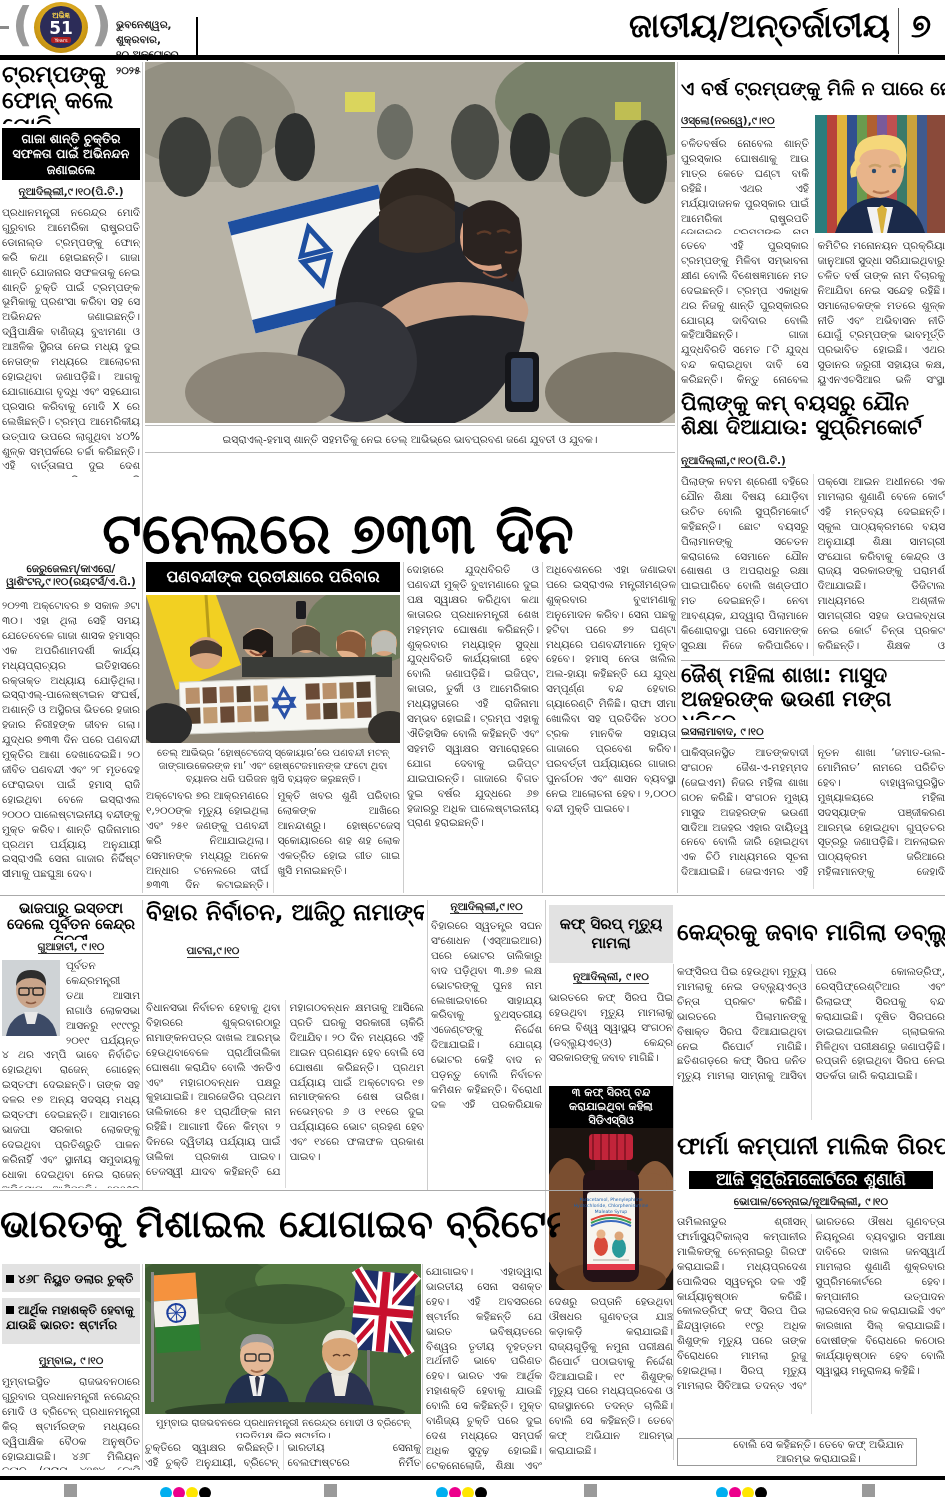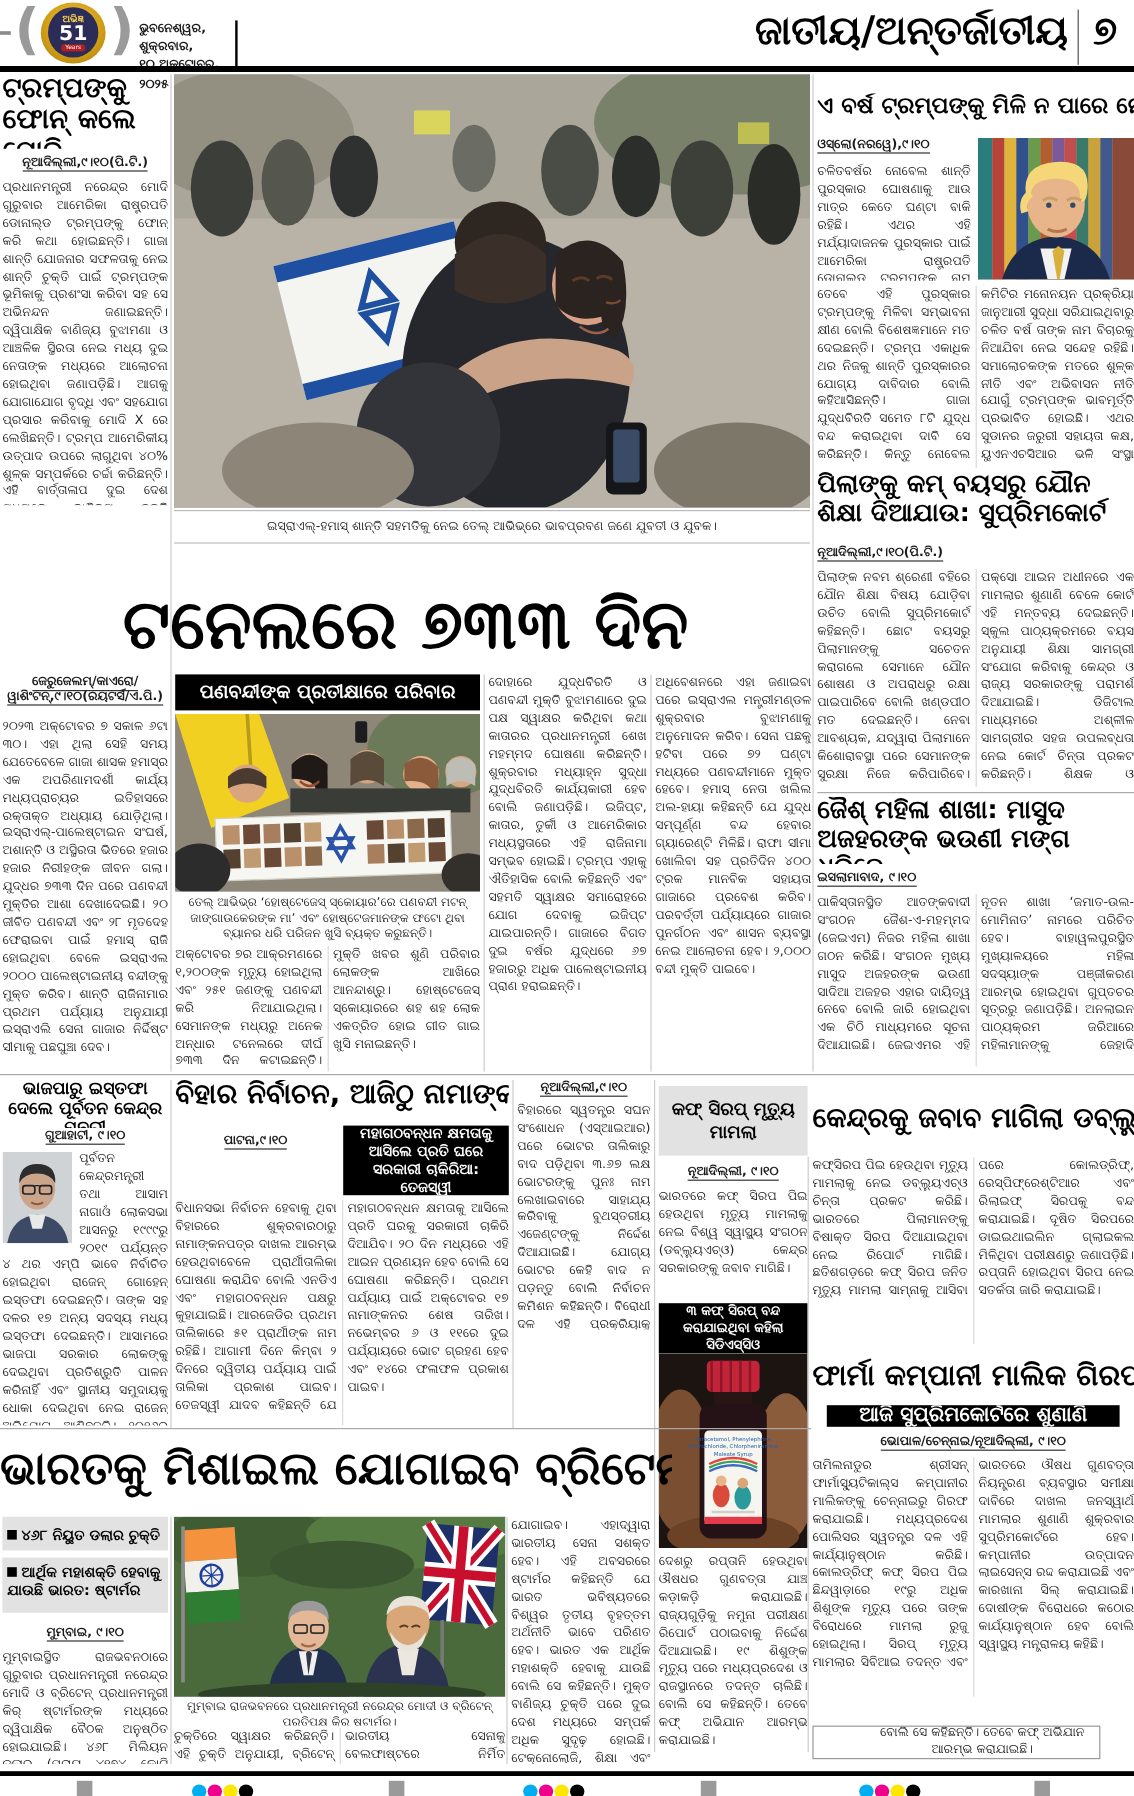--- a/index.html
+++ b/index.html
@@ -50,20 +50,23 @@
 </div>
 
 <div class="abs hl hl-nowrap" style="left:470px;top:8px;width:420px;height:46px;font-size:33px;text-align:right;">ଜାତୀୟ/ଅନ୍ତର୍ଜାତୀୟ</div>
 <div class="abs hl" style="left:898px;top:8px;width:45px;height:46px;font-size:33px;text-align:center;border-left:1px solid #555;">୭</div>
 
 <div class="abs" style="left:0;top:55px;width:945px;height:5px;background:#000;"></div>
 
 <div class="abs" style="left:2px;top:62px;width:138px;height:418px;">
   <div class="hl" style="font-size:23px;height:62px;">
     <span>ଟ୍ରମ୍ପଙ୍କୁ ଫୋନ୍ କଲେ ମୋଦି</span>
+  </div>
+  <div class="blackbox" style="margin-top:4px;height:52px;font-size:12.5px;">
+    <span>ଗାଜା ଶାନ୍ତି ଚୁକ୍ତିର ସଫଳତା ପାଇଁ ଅଭିନନ୍ଦନ ଜଣାଇଲେ</span>
   </div>
   <div class="dateline" style="margin-top:5px;height:16px;">
     <span>ନୂଆଦିଲ୍ଲୀ,୯।୧୦(ପି.ଟି.)</span>
   </div>
   <div class="body-text" style="margin-top:4px;height:272px;">
     <span>ପ୍ରଧାନମନ୍ତ୍ରୀ ନରେନ୍ଦ୍ର ମୋଦି ଗୁରୁବାର ଆମେରିକା ରାଷ୍ଟ୍ରପତି ଡୋନାଲ୍ଡ ଟ୍ରମ୍ପଙ୍କୁ ଫୋନ୍ କରି କଥା ହୋଇଛନ୍ତି। ଗାଜା ଶାନ୍ତି ଯୋଜନାର ସଫଳତାକୁ ନେଇ ଶାନ୍ତି ଚୁକ୍ତି ପାଇଁ ଟ୍ରମ୍ପଙ୍କ ଭୂମିକାକୁ ପ୍ରଶଂସା କରିବା ସହ ସେ ଅଭିନନ୍ଦନ ଜଣାଇଛନ୍ତି। ଦ୍ୱିପାକ୍ଷିକ ବାଣିଜ୍ୟ ବୁଝାମଣା ଓ ଆଞ୍ଚଳିକ ସ୍ଥିରତା ନେଇ ମଧ୍ୟ ଦୁଇ ନେତାଙ୍କ ମଧ୍ୟରେ ଆଲୋଚନା ହୋଇଥିବା ଜଣାପଡ଼ିଛି। ଆଗକୁ ଯୋଗାଯୋଗ ବୃଦ୍ଧି ଏବଂ ସହଯୋଗ ପ୍ରସାର କରିବାକୁ ମୋଦି X ରେ ଲେଖିଛନ୍ତି। ଟ୍ରମ୍ପ ଆମେରିକୀୟ ଉତ୍ପାଦ ଉପରେ ଲାଗୁଥିବା ୪୦% ଶୁଳ୍କ ସମ୍ପର୍କରେ ଚର୍ଚ୍ଚା କରିଛନ୍ତି। ଏହି ବାର୍ତ୍ତାଳାପ ଦୁଇ ଦେଶ ମଧ୍ୟରେ ବାଣିଜ୍ୟ ଚୁକ୍ତି ଆଲୋଚନାକୁ ତ୍ୱରାନ୍ୱିତ କରିବ ବୋଲି କୂଟନୈତିକ ମହଲରେ ଆଶା ପ୍ରକାଶ ପାଇଛି। ଗାଜାରେ ଯୁଦ୍ଧ ବିରତି ଲାଗୁ ହେବା ପରେ ବିଶ୍ୱ ନେତାମାନେ ଟ୍ରମ୍ପଙ୍କ ଉଦ୍ୟମକୁ ସ୍ୱାଗତ କରିଛନ୍ତି।</span>
   </div>
 </div>
 
 <div class="abs vline" style="left:142px;top:62px;height:831px;"></div>
@@ -151,21 +154,21 @@
       <circle cx="59" cy="56" r="2.2" fill="#2d4a6a"></circle>
         <circle cx="79" cy="56" r="2.2" fill="#2d4a6a"></circle>
       <path d="M58 76 q8 4 16 0" stroke="#b5764f" stroke-width="2.5" fill="none"></path>
     </svg>
   </div>
   <div class="body-text cols2" style="position:absolute;left:0;top:160px;width:264px;height:152px;">
     <span>ତେବେ ଏହି ପୁରସ୍କାର ଟ୍ରମ୍ପଙ୍କୁ ମିଳିବା ସମ୍ଭାବନା କ୍ଷୀଣ ବୋଲି ବିଶେଷଜ୍ଞମାନେ ମତ ଦେଇଛନ୍ତି। ଟ୍ରମ୍ପ ଏକାଧିକ ଥର ନିଜକୁ ଶାନ୍ତି ପୁରସ୍କାରର ଯୋଗ୍ୟ ଦାବିଦାର ବୋଲି କହିଆସିଛନ୍ତି। ଗାଜା ଯୁଦ୍ଧବିରତି ସମେତ ୮ଟି ଯୁଦ୍ଧ ବନ୍ଦ କରାଇଥିବା ଦାବି ସେ କରିଛନ୍ତି। କିନ୍ତୁ ନୋବେଲ କମିଟିର ମନୋନୟନ ପ୍ରକ୍ରିୟା ଜାନୁଆରୀ ସୁଦ୍ଧା ସରିଯାଇଥିବାରୁ ଚଳିତ ବର୍ଷ ତାଙ୍କ ନାମ ବିଚାରକୁ ନିଆଯିବା ନେଇ ସନ୍ଦେହ ରହିଛି। ସମାଲୋଚକଙ୍କ ମତରେ ଶୁଳ୍କ ନୀତି ଏବଂ ଅଭିବାସନ ନୀତି ଯୋଗୁଁ ଟ୍ରମ୍ପଙ୍କ ଭାବମୂର୍ତ୍ତି ପ୍ରଭାବିତ ହୋଇଛି। ଏଥର ସୁଡାନର ଜରୁରୀ ସହାୟତା କକ୍ଷ, ୟୁଏନଏଚସିଆର ଭଳି ସଂସ୍ଥା ଦୌଡ଼ରେ ଆଗରେ ଥିବା କୁହାଯାଉଛି। ପୁରସ୍କାର ଶୁକ୍ରବାର ଘୋଷଣା କରାଯିବ। ୨୦୨୪ ସେପ୍ଟେମ୍ବର ୧ ପରେ ଦାଖଲ ମନୋନୟନ ୨୦୨୬ ପାଇଁ ବିଚାର କରାଯିବ।</span>
   </div>
 </div>
 
-<div class="abs hl hl-nowrap" style="left:0;top:484px;width:676px;height:82px;font-size:57px;text-align:center;line-height:1.3;">
+<div class="abs hl hl-nowrap" style="left:0;top:496px;width:676px;height:82px;font-size:57px;text-align:center;line-height:1.3;">
   <span>ଟନେଲରେ ୭୩୩ ଦିନ</span>
 </div>
 
 <div class="abs dateline" style="left:2px;top:562px;width:138px;height:32px;">
   <span>ଜେରୁଜେଲମ୍/କାଏରୋ/ ୱାଶିଂଟନ୍,୯।୧୦(ରୟଟର୍ସ/ଏ.ପି.)</span>
 </div>
 <div class="abs body-text" style="left:2px;top:598px;width:138px;height:295px;">
   <span>୨୦୨୩ ଅକ୍ଟୋବର ୭ ସକାଳ ୬ଟା ୩୦। ଏହା ଥିଲା ସେହି ସମୟ ଯେତେବେଳେ ଗାଜା ଶାସକ ହମାସ୍‌ର ଏକ ଅପରିଣାମଦର୍ଶୀ କାର୍ଯ୍ୟ ମଧ୍ୟପ୍ରାଚ୍ୟର ଇତିହାସରେ ରକ୍ତାକ୍ତ ଅଧ୍ୟାୟ ଯୋଡ଼ିଥିଲା। ଇସ୍ରାଏଲ୍-ପାଲେଷ୍ଟାଇନ ସଂଘର୍ଷ, ଅଶାନ୍ତି ଓ ଅସ୍ଥିରତା ଭିତରେ ହଜାର ହଜାର ନିରୀହଙ୍କ ଜୀବନ ଗଲା। ଯୁଦ୍ଧର ୭୩୩ ଦିନ ପରେ ପଣବନ୍ଦୀ ମୁକ୍ତିର ଆଶା ଦେଖାଦେଇଛି। ୨୦ ଜୀବିତ ପଣବନ୍ଦୀ ଏବଂ ୨୮ ମୃତଦେହ ଫେରାଇବା ପାଇଁ ହମାସ୍ ରାଜି ହୋଇଥିବା ବେଳେ ଇସ୍ରାଏଲ ୨୦୦୦ ପାଲେଷ୍ଟାଇନୀୟ ବନ୍ଦୀଙ୍କୁ ମୁକ୍ତ କରିବ। ଶାନ୍ତି ରାଜିନାମାର ପ୍ରଥମ ପର୍ଯ୍ୟାୟ ଅନୁଯାୟୀ ଇସ୍ରାଏଲି ସେନା ଗାଜାର ନିର୍ଦ୍ଦିଷ୍ଟ ସୀମାକୁ ପଛଘୁଞ୍ଚା ଦେବ।</span>
 </div>
 
@@ -290,23 +293,20 @@
 
 <div class="abs vline" style="left:142px;top:900px;height:290px;"></div>
 
 <div class="abs" style="left:146px;top:900px;width:278px;height:290px;">
   <div class="hl hl-nowrap" style="font-size:23px;height:34px;text-align:center;">
     <span>ବିହାର ନିର୍ବାଚନ, ଆଜିଠୁ ନାମାଙ୍କନ</span>
   </div>
   <div class="dateline" style="position:absolute;left:0;top:44px;width:134px;height:15px;">
     <span>ପାଟନା,୯।୧୦</span>
   </div>
-  <div class="blackbox" style="position:absolute;left:140px;top:38px;width:138px;height:58px;font-size:12px;">
-    <span>ମହାଗଠବନ୍ଧନ କ୍ଷମତାକୁ ଆସିଲେ ପ୍ରତି ଘରେ ସରକାରୀ ଚାକିରିଆ: ତେଜସ୍ୱୀ</span>
-  </div>
   <div class="body-text cols2" style="position:absolute;left:0;top:100px;width:278px;height:188px;">
     <span>ବିଧାନସଭା ନିର୍ବାଚନ ହେବାକୁ ଥିବା ବିହାରରେ ଶୁକ୍ରବାରଠାରୁ ନାମାଙ୍କନପତ୍ର ଦାଖଲ ଆରମ୍ଭ ହେଉଥିବାବେଳେ ପ୍ରାର୍ଥୀତାଲିକା ଘୋଷଣା କରାଯିବ ବୋଲି ଏନଡିଏ ଏବଂ ମହାଗଠବନ୍ଧନ ପକ୍ଷରୁ କୁହାଯାଇଛି। ଆରଜେଡିର ପ୍ରଥମ ତାଲିକାରେ ୫୧ ପ୍ରାର୍ଥୀଙ୍କ ନାମ ରହିଛି। ଆଗାମୀ ଦିନେ କିମ୍ବା ୨ ଦିନରେ ଦ୍ୱିତୀୟ ପର୍ଯ୍ୟାୟ ପାଇଁ ତାଲିକା ପ୍ରକାଶ ପାଇବ। ତେଜସ୍ୱୀ ଯାଦବ କହିଛନ୍ତି ଯେ ମହାଗଠବନ୍ଧନ କ୍ଷମତାକୁ ଆସିଲେ ପ୍ରତି ଘରକୁ ସରକାରୀ ଚାକିରି ଦିଆଯିବ। ୨୦ ଦିନ ମଧ୍ୟରେ ଏହି ଆଇନ ପ୍ରଣୟନ ହେବ ବୋଲି ସେ ଘୋଷଣା କରିଛନ୍ତି। ପ୍ରଥମ ପର୍ଯ୍ୟାୟ ପାଇଁ ଅକ୍ଟୋବର ୧୭ ନାମାଙ୍କନର ଶେଷ ତାରିଖ। ନଭେମ୍ବର ୬ ଓ ୧୧ରେ ଦୁଇ ପର୍ଯ୍ୟାୟରେ ଭୋଟ ଗ୍ରହଣ ହେବ ଏବଂ ୧୪ରେ ଫଳାଫଳ ପ୍ରକାଶ ପାଇବ।</span>
   </div>
 </div>
 
 <div class="abs vline" style="left:427px;top:900px;height:290px;"></div>
 
 <div class="abs" style="left:431px;top:900px;width:111px;height:290px;">
   <div class="dateline" style="height:15px;">
     <span>ନୂଆଦିଲ୍ଲୀ,୯।୧୦</span>

